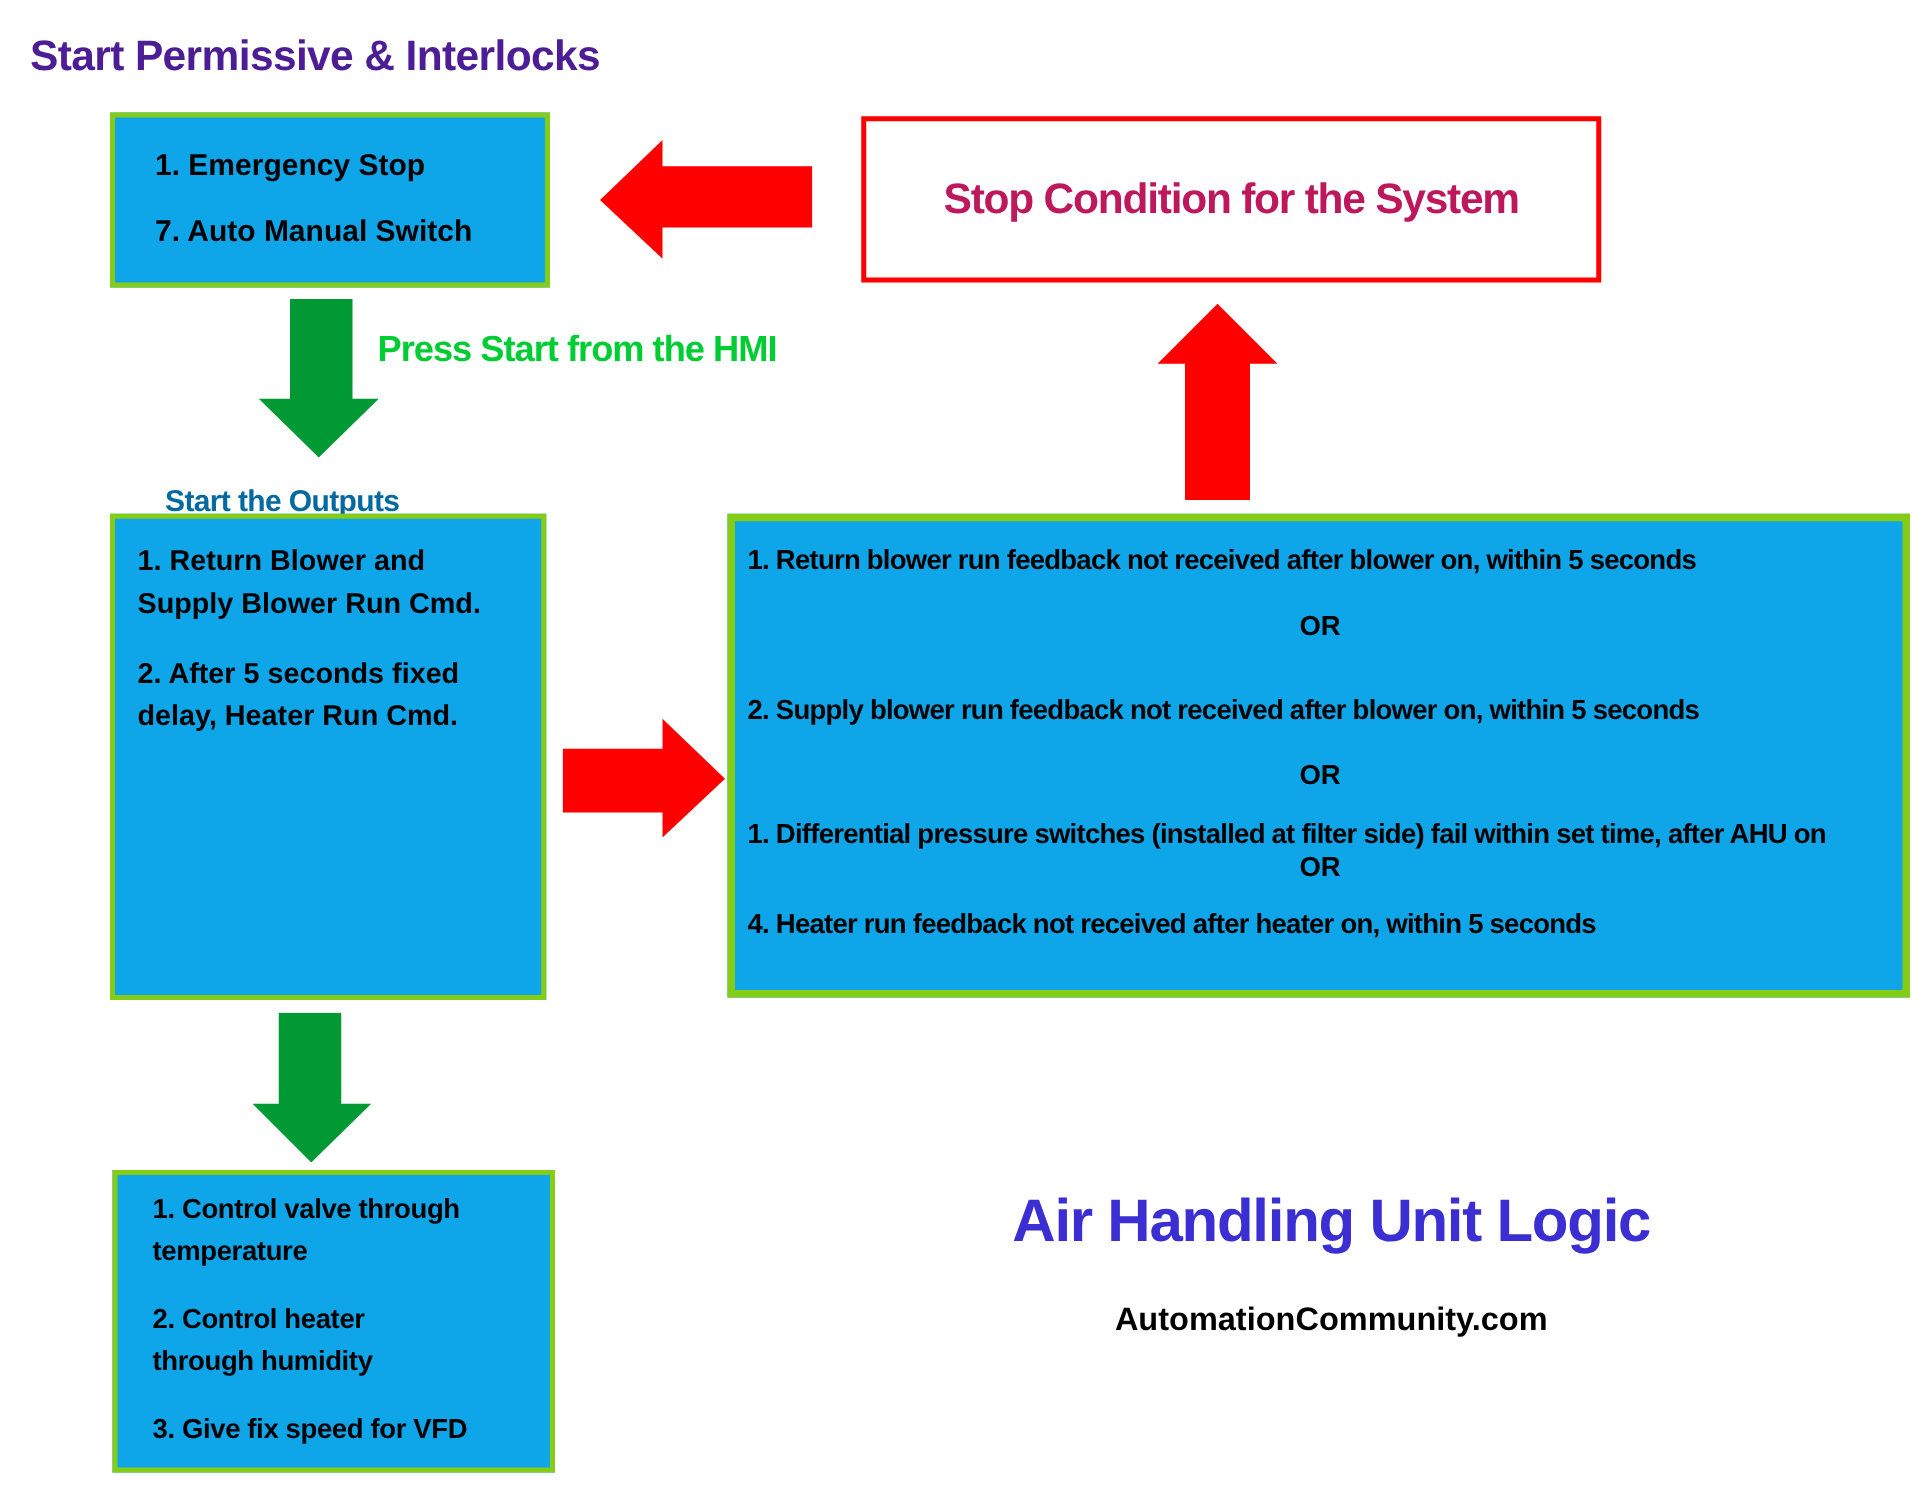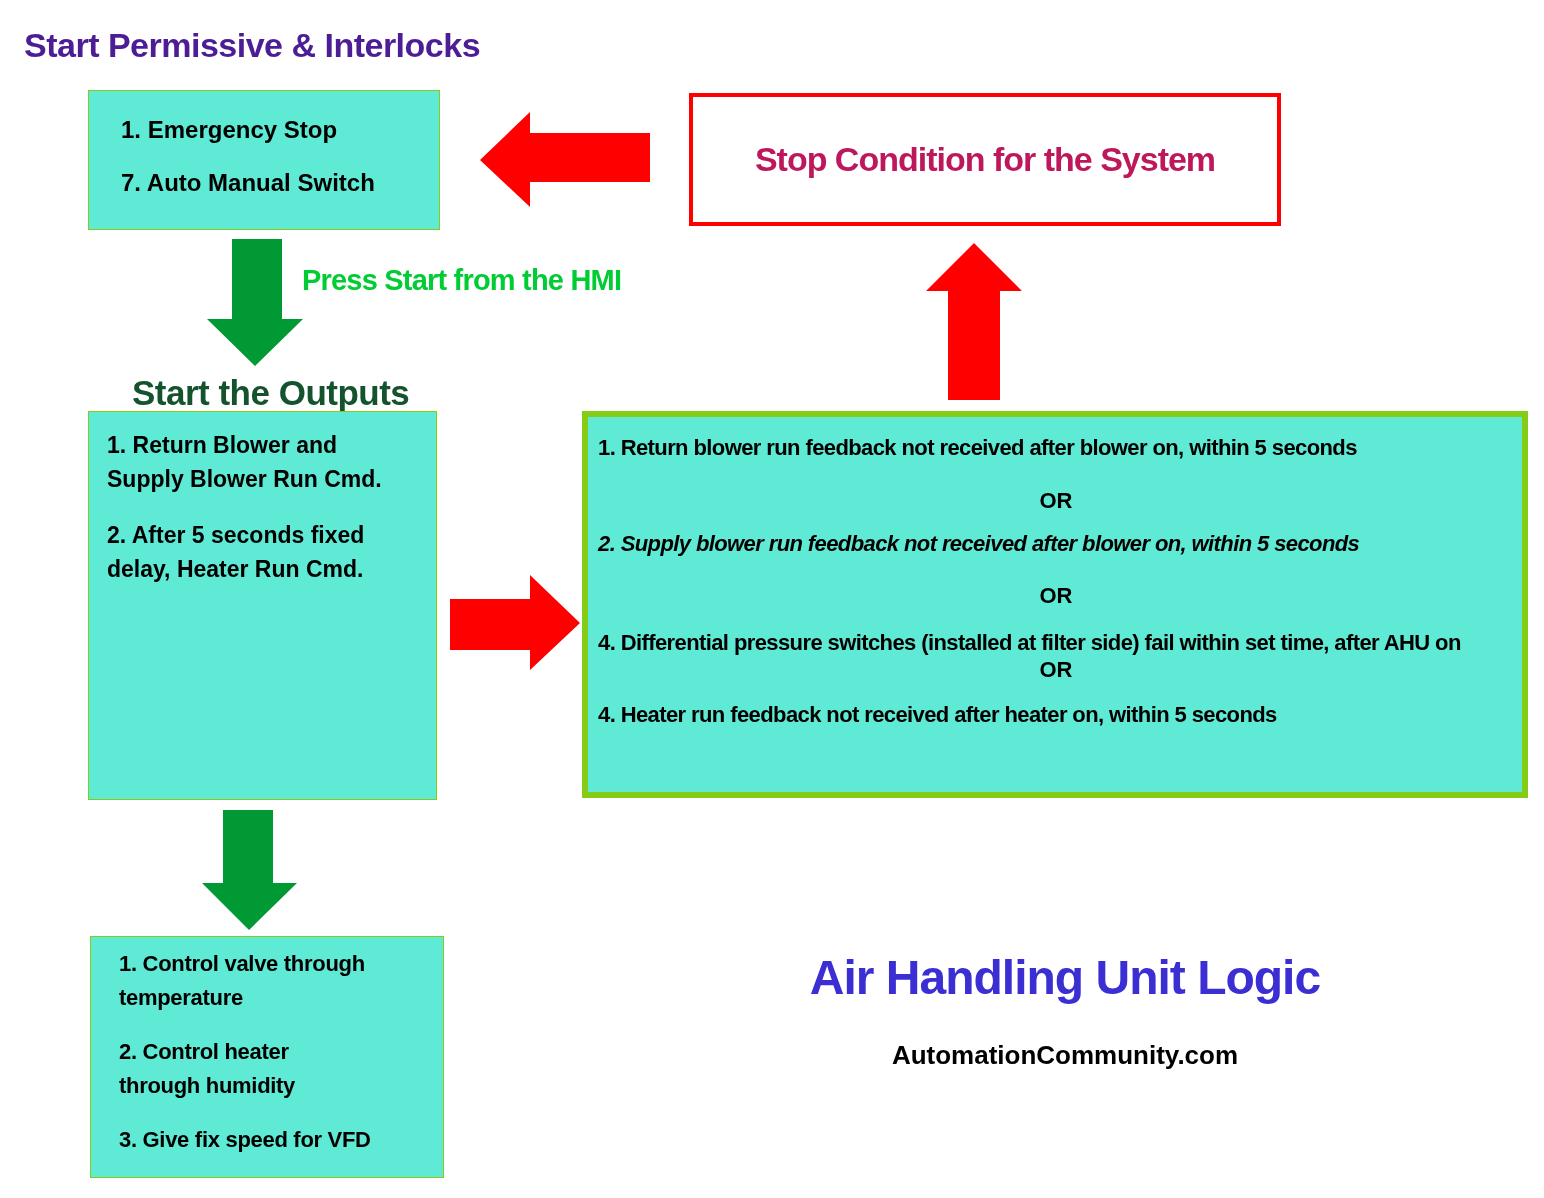--- a/index.html
+++ b/index.html
@@ -5,37 +5,37 @@
   html,body{margin:0;padding:0;background:#fff;}
   .canvas{
     position:relative;width:1544px;height:1198px;background:#ffffff;
     font-family:"Liberation Sans","DejaVu Sans",sans-serif;font-weight:bold;color:#000;
     overflow:hidden;
   }
   .abs{position:absolute;}
   
   .main-title{left:24px;top:26px;font-size:34px;color:#4c1d95;letter-spacing:-0.5px;}
   .lbl-green{left:302px;top:264px;font-size:29px;color:#00CC33;letter-spacing:-0.8px;}
-  .lbl-red{left:132px;top:373px;font-size:35px;color:#14532d;letter-spacing:-0.5px;}
+  .lbl-red{left:132px;top:388px;font-size:24px;color:#0369a1;letter-spacing:-0.5px;}
   
-  .ybox{background:#5eead4;border:1px solid #84cc16;box-sizing:border-box;}
+  .ybox{background:#0ea5e9;border:4px solid #84cc16;box-sizing:border-box;}
   .box-permissive{left:88px;top:90px;width:352px;height:140px;
     display:flex;flex-direction:column;gap:25px;padding:25px 0 0 32px;
     font-size:24px;line-height:28px;white-space:nowrap;}
   .box-outputs{left:88px;top:411px;width:349px;height:389px;
     padding:16px 8px 0 18px;font-size:23px;line-height:34px;}
   .box-outputs .para{white-space:nowrap;}
   .box-outputs .para + .para{margin-top:22px;}
   .box-stopcond{left:582px;top:411px;width:946px;height:387px;border-width:6px;
     padding:17px 8px 0 10px;font-size:22px;letter-spacing:-0.6px;
     display:flex;flex-direction:column;}
   .sc-item{line-height:27px;}
   .sc-or{line-height:27px;text-align:center;letter-spacing:0;}
   .box-stopcond > :nth-child(2){margin-top:26px;}
-  .box-stopcond > :nth-child(3){margin-top:16px;font-style:italic;}
+  .box-stopcond > :nth-child(3){margin-top:40px;}
   .box-stopcond > :nth-child(4){margin-top:25px;}
   .box-stopcond > :nth-child(5){margin-top:20px;}
   .box-stopcond > :nth-child(6){margin-top:0px;}
   .box-stopcond > :nth-child(7){margin-top:18px;}
   .nw{white-space:nowrap;}
   .box-control{left:90px;top:936px;width:354px;height:242px;
     padding:10px 6px 0 28px;font-size:22px;line-height:34px;letter-spacing:-0.3px;}
   .box-control .para{white-space:nowrap;}
   .box-control .para + .para{margin-top:20px;}
   
@@ -86,21 +86,21 @@
     <div class="para">2. After 5 seconds fixed<br>delay, Heater Run Cmd.</div>
   </div>
 
   <div class="arrow a-red-right"></div>
 
   <div class="abs ybox box-stopcond">
     <div class="sc-item nw">1. Return blower run feedback not received after blower on, within 5 seconds</div>
     <div class="sc-or">OR</div>
     <div class="sc-item nw">2. Supply blower run feedback not received after blower on, within 5 seconds</div>
     <div class="sc-or">OR</div>
-    <div class="sc-item">4. Differential pressure switches (installed at filter side) fail within set time, after AHU on</div>
+    <div class="sc-item">1. Differential pressure switches (installed at filter side) fail within set time, after AHU on</div>
     <div class="sc-or">OR</div>
     <div class="sc-item nw">4. Heater run feedback not received after heater on, within 5 seconds</div>
   </div>
 
   <div class="arrow a-red-up"></div>
   <div class="arrow a-green-2"></div>
 
   <div class="abs ybox box-control">
     <div class="para">1. Control valve through<br>temperature</div>
     <div class="para">2. Control heater<br>through humidity</div>

